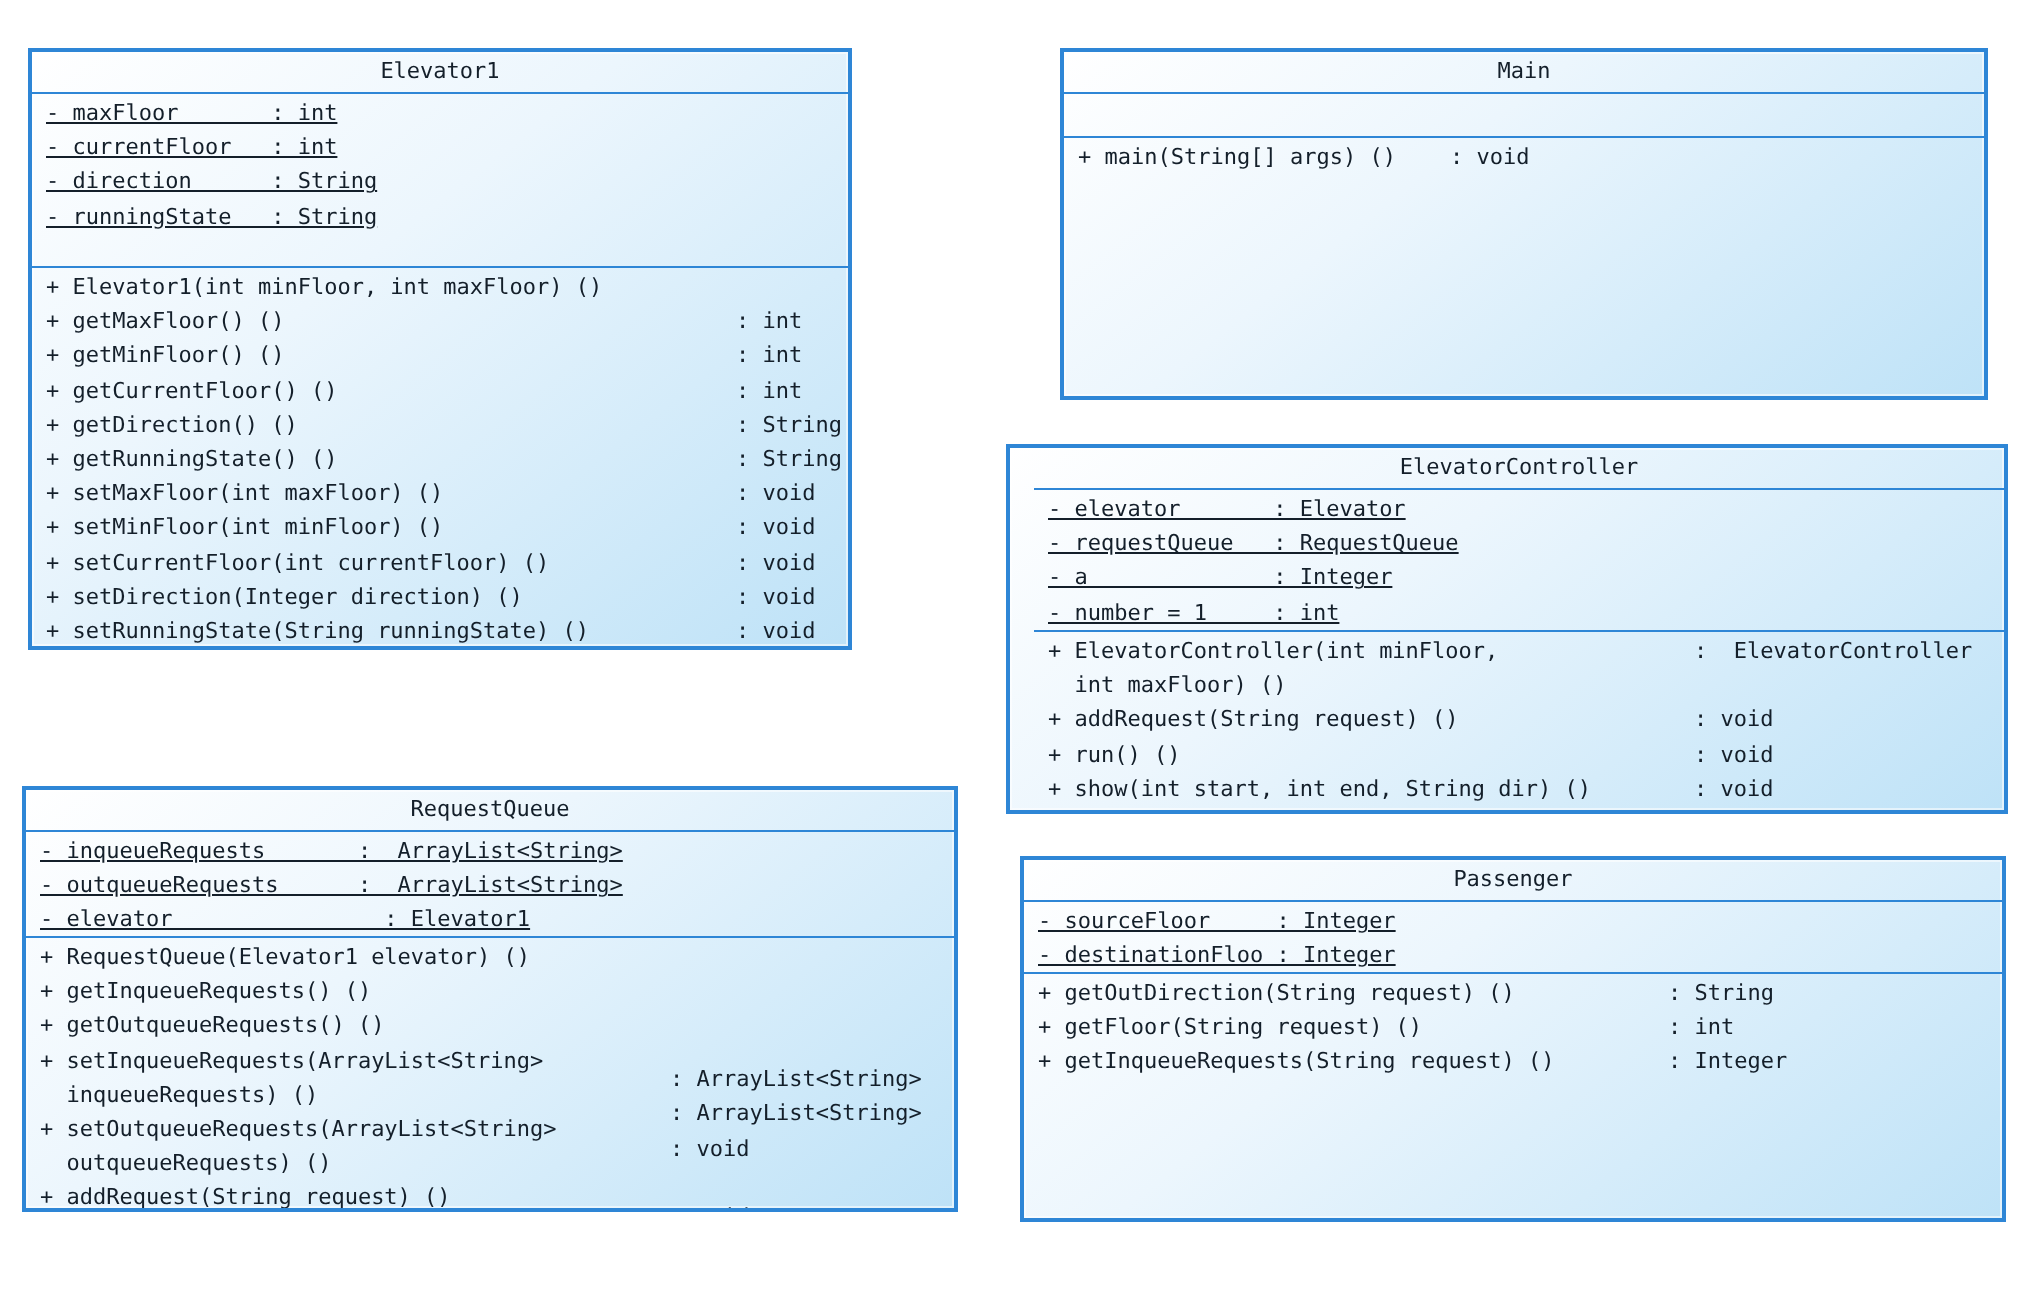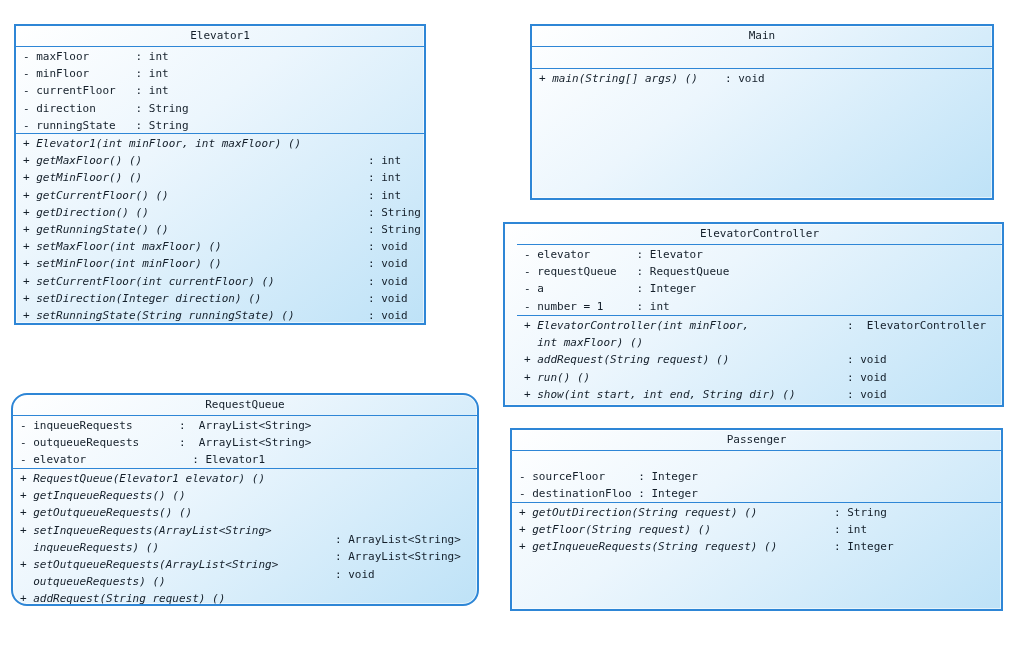--- a/index.html
+++ b/index.html
@@ -16,51 +16,50 @@
   }
   .uml-title {
     height:20px; line-height:20px; text-align:center;
     border-bottom:1px solid #2e86d6; white-space:pre;
   }
   .uml-attrs {
     border-bottom:1px solid #2e86d6; padding:1px 0 0 7px;
     box-sizing:border-box;
   }
   .uml-methods { padding:1px 0 0 7px; position:relative; }
-  .row { line-height:17.2px; white-space:pre; }
+  .row { line-height:17.2px; white-space:pre;text-decoration:underline; }
   .m-row { position:relative; line-height:17.2px; }
-  .sig { display:block; white-space:pre;font-style:italic; }
+  .sig { display:block; white-space:pre; }
   .ret { position:absolute; top:0; white-space:pre; }
   
   .b-elevator1 { left:14px;  top:24px;  width:412px; height:301px; }
   .b-elevator1 .uml-attrs { height:87px; }
   .b-elevator1 .ret { left:345px; }
   .b-main      { left:530px; top:24px;  width:464px; height:176px; }
   .b-main .uml-attrs { height:22px; }
   .b-main .ret { left:186px; }
   .b-controller{ left:503px; top:222px; width:501px; height:185px;padding-left:12px; }
   .b-controller .uml-attrs { height:71px; }
   .b-controller .ret { left:323px; }
-  .b-queue     { left:11px;  top:393px; width:468px; height:213px;border-radius:16px; }
+  .b-queue     { left:11px;  top:393px; width:468px; height:213px; }
   .b-queue .uml-attrs { height:53px; }
   .b-queue .ret { left:315px;margin-top:44px; }
   .b-passenger { left:510px; top:428px; width:493px; height:183px; }
-  .b-passenger .uml-attrs { height:36px;margin-top:16px; }
+  .b-passenger .uml-attrs { height:36px; }
   .b-passenger .ret { left:315px; }
 </style>
 </head>
 <body>
 
 <div class="canvas">
 
   <div class="uml-box b-elevator1">
     <div class="uml-title">Elevator1</div>
     <div class="uml-attrs">
       <div class="row">- maxFloor       : int</div>
-      <div class="row">- minFloor       : int</div>
       <div class="row">- currentFloor   : int</div>
       <div class="row">- direction      : String</div>
       <div class="row">- runningState   : String</div>
     </div>
     <div class="uml-methods">
       <div class="m-row">
           <span class="sig">+ Elevator1(int minFloor, int maxFloor) ()</span>
           <span class="ret"></span>
         </div>
       <div class="m-row">

